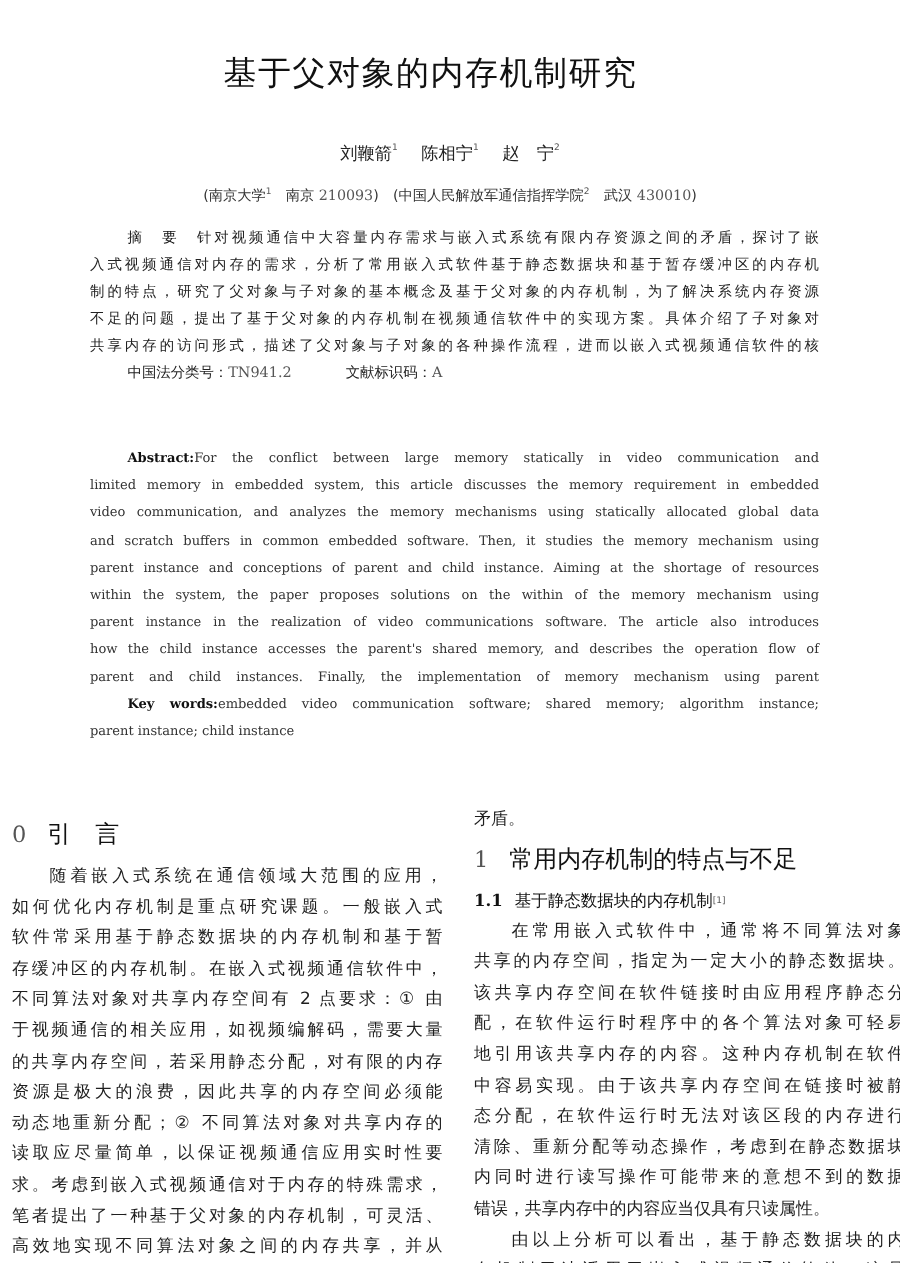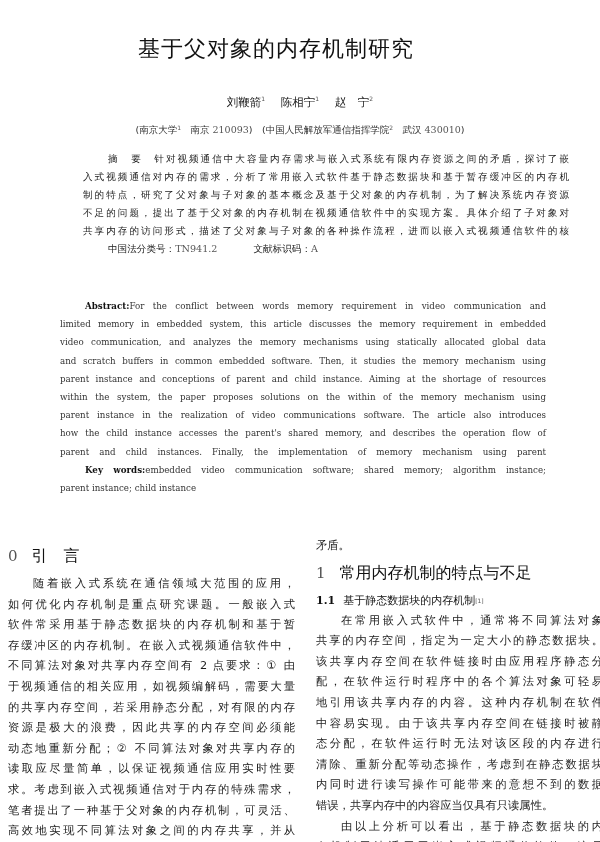--- a/index.html
+++ b/index.html
@@ -1,37 +1,37 @@
 <!DOCTYPE html>
 <html><head>
 <meta charset="utf-8">
 <style>
   html, body { margin: 0; padding: 0; background: #ffffff; }
   body {
     width: 600px; height: 842px; overflow: hidden; position: relative;
     font-family: "DejaVu Sans", sans-serif; color: #1a1a1a;
   }
   .title {
-    position: absolute; top: 34px; left: 0; width: 552px; text-align: center;
+    position: absolute; top: 34px; left: 11px; width: 552px; text-align: center;
     font-size: 22px; letter-spacing: 1px; color: #111;
   }
   .authors {
     position: absolute; top: 95px; left: 0; width: 600px; text-align: center;
     font-size: 11.5px; color: #222;
   }
   .authors sup, .affil sup { font-size: 6px; vertical-align: top; color: #555; }
   .authors .a { margin: 0 6px; }
   .affil {
     position: absolute; top: 124px; left: 0; width: 600px; text-align: center;
     font-size: 9.5px; color: #333;
   }
   .affil .num { font-family: "DejaVu Serif", serif; color: #555; }
   .zh-abstract {
     position: absolute; top: 150px; left: 60px; width: 486px;
-    font-size: 9.6px; line-height: 18px; color: #222; text-align: justify; margin-left: 23px;
+    font-size: 9.6px; line-height: 18px; color: #222; text-align: justify;
   }
   .zh-abstract .line { white-space: nowrap; display: block; text-align-last: justify; }
   .zh-abstract .line.last { text-align-last: left; }
   .indent { padding-left: 25px; }
   .lab { font-weight: normal; color: #111; }
   .en-abstract {
     position: absolute; top: 297px; left: 60px; width: 486px;
     font-family: "DejaVu Serif", serif; font-size: 8.7px; line-height: 18.2px;
     color: #333;
   }
@@ -72,21 +72,21 @@
   <div class="zh-abstract">
     <span class="line indent"><span class="lab">摘　要</span>　<span>针对视频通信中大容量内存需求与嵌入式系统有限内存资源之间的矛盾，探讨了嵌</span></span>
     <span class="line">入式视频通信对内存的需求，分析了常用嵌入式软件基于静态数据块和基于暂存缓冲区的内存机</span>
     <span class="line">制的特点，研究了父对象与子对象的基本概念及基于父对象的内存机制，为了解决系统内存资源</span>
     <span class="line">不足的问题，提出了基于父对象的内存机制在视频通信软件中的实现方案。具体介绍了子对象对</span>
     <span class="line">共享内存的访问形式，描述了父对象与子对象的各种操作流程，进而以嵌入式视频通信软件的核</span>
     <span class="line last indent"><span>中国法分类号：</span><span style="font-family:'DejaVu Serif',serif;color:#555">TN941.2</span><span style="display:inline-block;width:36px"></span><span>文献标识码：</span><span style="font-family:'DejaVu Serif',serif;color:#555">A</span></span>
   </div>
 
   <div class="en-abstract">
-    <span class="line indent"><b>Abstract:</b><span>For the conflict between words memory requirement in video communication and</span></span>
+    <span class="line indent"><b>Abstract:</b><span>For the conflict between large memory statically in video communication and</span></span>
     <span class="line">limited memory in embedded system, this article discusses the memory requirement in embedded</span>
     <span class="line">video communication, and analyzes the memory mechanisms using statically allocated global data</span>
     <span class="line">and scratch buffers in common embedded software.  Then, it studies the memory mechanism using</span>
     <span class="line">parent instance and conceptions of parent and child instance.  Aiming at the shortage of resources</span>
     <span class="line">within the system, the paper proposes solutions on the within of the memory mechanism using</span>
     <span class="line">parent instance in the realization of video communications software.  The article also introduces</span>
     <span class="line">how the child instance accesses the parent's shared memory, and describes the operation flow of</span>
     <span class="line">parent and child instances.  Finally, the implementation of memory mechanism using parent</span>
     <span class="line indent"><b>Key words:</b><span>embedded video communication software; shared memory; algorithm instance;</span></span>
     <span class="line last">parent instance; child instance</span>

